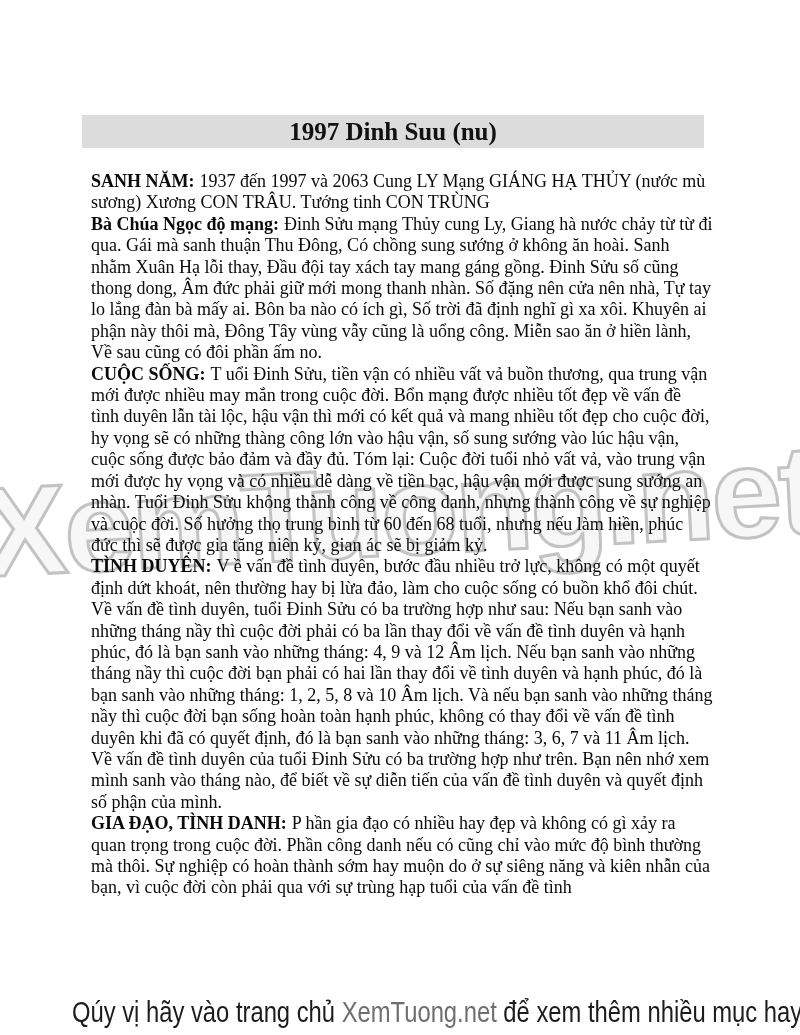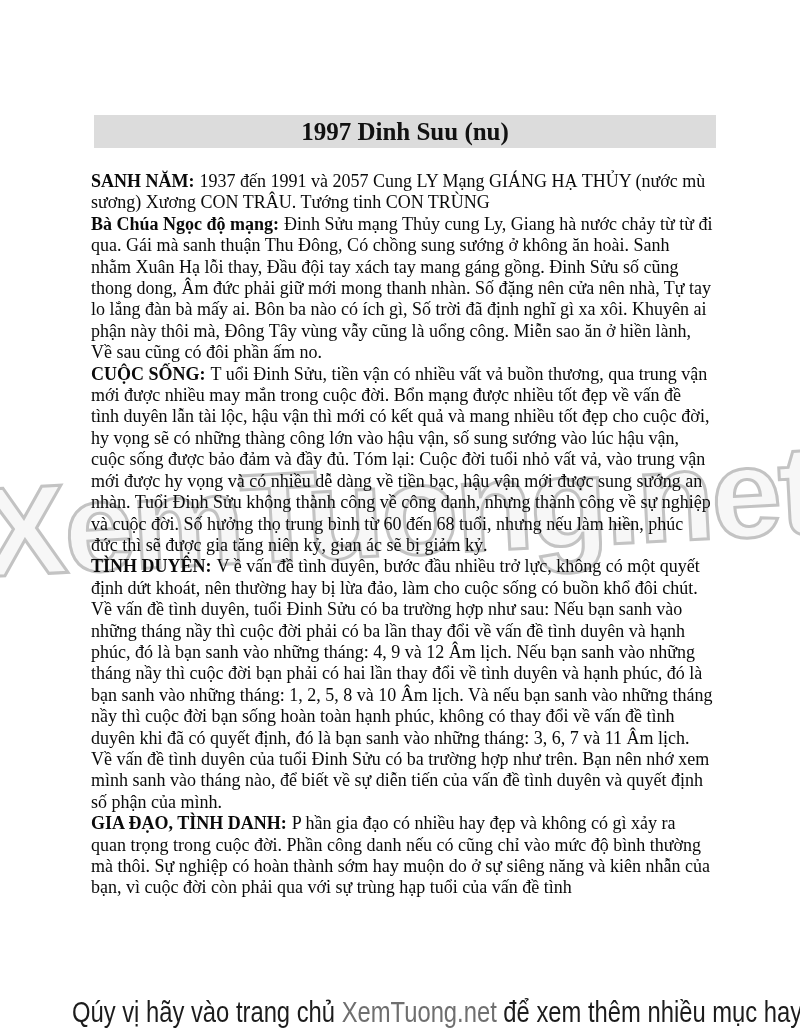--- a/index.html
+++ b/index.html
@@ -6,21 +6,21 @@
   .page {
     position: relative;
     width: 800px;
     height: 1035px;
     background: #ffffff;
     overflow: hidden;
     font-family: "Liberation Serif", serif;
   }
   .title-bar {
     position: absolute;
-    left: 94px;
+    left: 82px;
     top: 115px;
     width: 622px;
     height: 33px;
     background: #dcdcdc;
     text-align: center;
     z-index: 2;
   }
   .title-bar h1 {
     margin: 0;
     font-size: 25px;
@@ -81,21 +81,21 @@
 
 <div class="page">
 
   <div class="watermark">XemTuong.net</div>
 
   <div class="title-bar">
     <h1>1997 Dinh Suu (nu)</h1>
   </div>
 
   <div class="content">
-    <p><b>SANH NĂM:</b><span>1937 đến 1991 và 2057 Cung LY Mạng GIÁNG HẠ THỦY (nước mù sương) Xương CON TRÂU. Tướng tinh CON TRÙNG</span></p>
+    <p><b>SANH NĂM:</b><span>1937 đến 1997 và 2063 Cung LY Mạng GIÁNG HẠ THỦY (nước mù sương) Xương CON TRÂU. Tướng tinh CON TRÙNG</span></p>
     <p><b>Bà Chúa Ngọc độ mạng:</b><span>Đinh Sửu mạng Thủy cung Ly, Giang hà nước chảy từ từ đi qua. Gái mà sanh thuận Thu Đông, Có chồng sung sướng ở không ăn hoài. Sanh nhằm Xuân Hạ lỗi thay, Đầu đội tay xách tay mang gáng gồng. Đinh Sửu số cũng thong dong, Âm đức phải giữ mới mong thanh nhàn. Số đặng nên cửa nên nhà, Tự tay lo lắng đàn bà mấy ai. Bôn ba nào có ích gì, Số trời đã định nghĩ gì xa xôi. Khuyên ai phận này thôi mà, Đông Tây vùng vẫy cũng là uổng công. Miễn sao ăn ở hiền lành, Về sau cũng có đôi phần ấm no.</span></p>
     <p><b>CUỘC SỐNG:</b><span>T uổi Đinh Sửu, tiền vận có nhiều vất vả buồn thương, qua trung vận mới được nhiều may mắn trong cuộc đời. Bổn mạng được nhiều tốt đẹp về vấn đề tình duyên lẫn tài lộc, hậu vận thì mới có kết quả và mang nhiều tốt đẹp cho cuộc đời, hy vọng sẽ có những thàng công lớn vào hậu vận, số sung sướng vào lúc hậu vận, cuộc sống được bảo đảm và đầy đủ. Tóm lại: Cuộc đời tuổi nhỏ vất vả, vào trung vận mới được hy vọng và có nhiều dễ dàng về tiền bạc, hậu vận mới được sung sướng an nhàn. Tuổi Đinh Sửu không thành công về công danh, nhưng thành công về sự nghiệp và cuộc đời. Số hưởng thọ trung bình từ 60 đến 68 tuổi, nhưng nếu làm hiền, phúc đức thì sẽ được gia tăng niên kỷ, gian ác sẽ bị giảm kỷ.</span></p>
     <p><b>TÌNH DUYÊN:</b><span>V ề vấn đề tình duyên, bước đầu nhiều trở lực, không có một quyết định dứt khoát, nên thường hay bị lừa đảo, làm cho cuộc sống có buồn khổ đôi chút. Về vấn đề tình duyên, tuổi Đinh Sửu có ba trường hợp như sau: Nếu bạn sanh vào những tháng nầy thì cuộc đời phải có ba lần thay đổi về vấn đề tình duyên và hạnh phúc, đó là bạn sanh vào những tháng: 4, 9 và 12 Âm lịch. Nếu bạn sanh vào những tháng nầy thì cuộc đời bạn phải có hai lần thay đổi về tình duyên và hạnh phúc, đó là bạn sanh vào những tháng: 1, 2, 5, 8 và 10 Âm lịch. Và nếu bạn sanh vào những tháng nầy thì cuộc đời bạn sống hoàn toàn hạnh phúc, không có thay đổi về vấn đề tình duyên khi đã có quyết định, đó là bạn sanh vào những tháng: 3, 6, 7 và 11 Âm lịch. Về vấn đề tình duyên của tuổi Đinh Sửu có ba trường hợp như trên. Bạn nên nhớ xem mình sanh vào tháng nào, để biết về sự diễn tiến của vấn đề tình duyên và quyết định số phận của mình.</span></p>
     <p><b>GIA ĐẠO, TÌNH DANH:</b><span>P hần gia đạo có nhiều hay đẹp và không có gì xảy ra quan trọng trong cuộc đời. Phần công danh nếu có cũng chỉ vào mức độ bình thường mà thôi. Sự nghiệp có hoàn thành sớm hay muộn do ở sự siêng năng và kiên nhẫn của bạn, vì cuộc đời còn phải qua với sự trùng hạp tuổi của vấn đề tình</span></p>
   </div>
 
   <div class="footer"><span>Qúy vị hãy vào trang chủ </span><a class="site" href="#">XemTuong.net</a><span> để xem thêm nhiều mục hay khác</span></div>
 
 </div>
 

